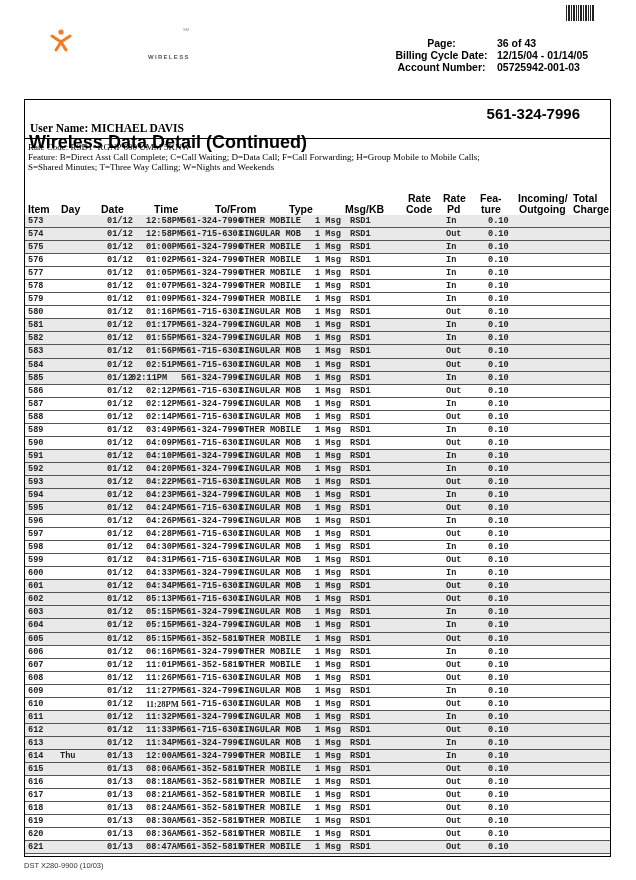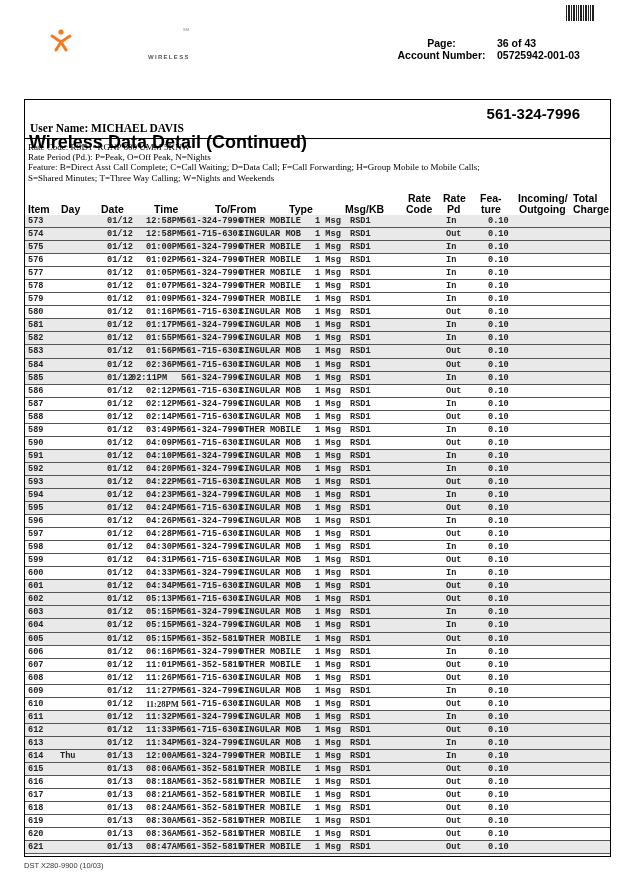--- a/index.html
+++ b/index.html
@@ -68,35 +68,38 @@
   <span class="tm">SM</span>
   <span class="wireless">WIRELESS</span>
 </div>
 
 <div class="acct">
   <div class="row">
     <span class="lbl">Page:</span>
     <span class="val">36 of 43</span>
   </div>
   <div class="row">
+    <span class="lbl">Billing Cycle Date:</span>
+    <span class="val">12/15/04 - 01/14/05</span>
+  </div>
+  <div class="row">
     <span class="lbl">Account Number:</span>
     <span class="val">05725942-001-03</span>
   </div>
 </div>
 
 <div class="box">
   <div class="title-row">
     <span class="title">Wireless Data Detail (Continued)</span>
     <span class="phone">561-324-7996</span>
   </div>
   <div class="user">User Name: MICHAEL DAVIS</div>
   <div class="hr1"></div>
   <div class="legend">
     <div>Rate Code: RSD1=RGNP 600 UMM 5KNW</div>
-    <div>Rate Period (Pd.): P=Peak, O=Off Peak, N=Nights</div>
     <div>Feature: B=Direct Asst Call Complete; C=Call Waiting; D=Data Call; F=Call Forwarding; H=Group Mobile to Mobile Calls;</div>
     <div>S=Shared Minutes;  T=Three Way Calling; W=Nights and Weekends</div>
   </div>
 
   <div class="colhead">
     <div style="left:3px;top:9px">Item</div>
     <div style="left:36px;top:9px">Day</div>
     <div style="left:76px;top:9px">Date</div>
     <div style="left:129px;top:9px">Time</div>
     <div style="left:190px;top:9px">To/From</div>
@@ -244,21 +247,21 @@
         <span class="c-type" style="left: 214px;">CINGULAR MOB</span>
         <span class="c-msg" style="left: 290px;">1 Msg</span>
         <span class="c-rate" style="left: 325px;">RSD1</span>
         <span class="c-io" style="left: 421px;">Out</span>
         <span class="c-chg" style="left: 463px;">0.10</span>
       </div>
       <div class="r shade">
         <span class="c-item" style="left: 3px;">584</span>
         <span class="c-day" style="left: 35px;"></span>
         <span class="c-date" style="left: 82px;">01/12</span>
-        <span class="c-time" style="left: 121px;">02:36PM</span>
+        <span class="c-time" style="left: 121px;">02:51PM</span>
         <span class="c-tofrom" style="left: 156px;">561-715-6303</span>
         <span class="c-type" style="left: 214px;">CINGULAR MOB</span>
         <span class="c-msg" style="left: 290px;">1 Msg</span>
         <span class="c-rate" style="left: 325px;">RSD1</span>
         <span class="c-io" style="left: 421px;">Out</span>
         <span class="c-chg" style="left: 463px;">0.10</span>
       </div>
       <div class="r shade">
         <span class="c-item" style="left: 3px;">585</span>
         <span class="c-day" style="left: 35px;"></span>

